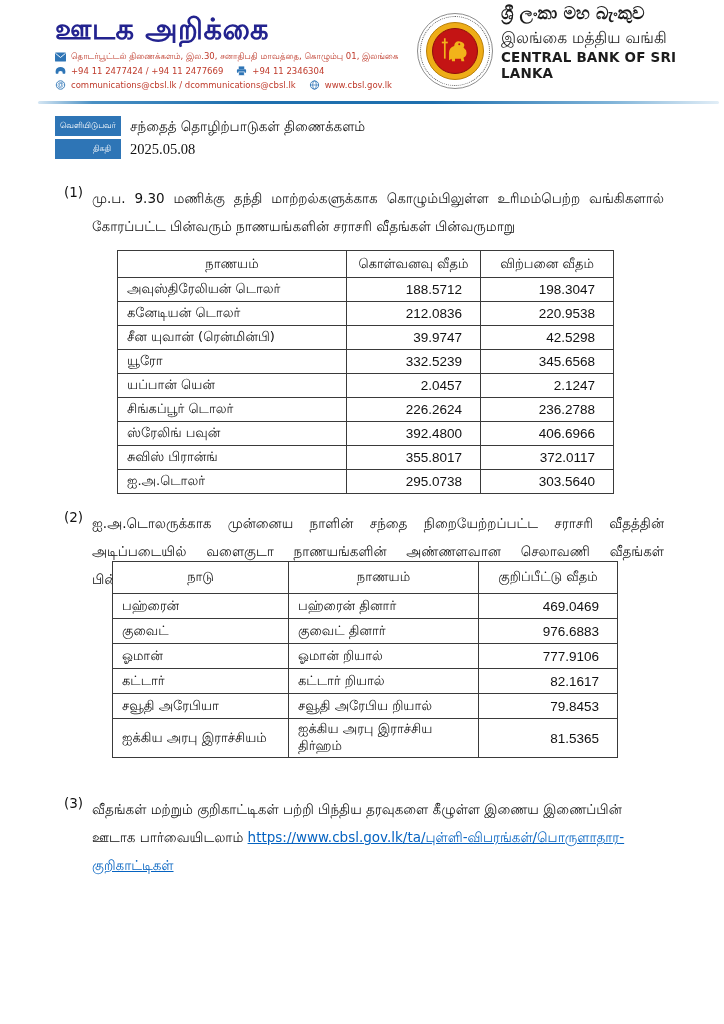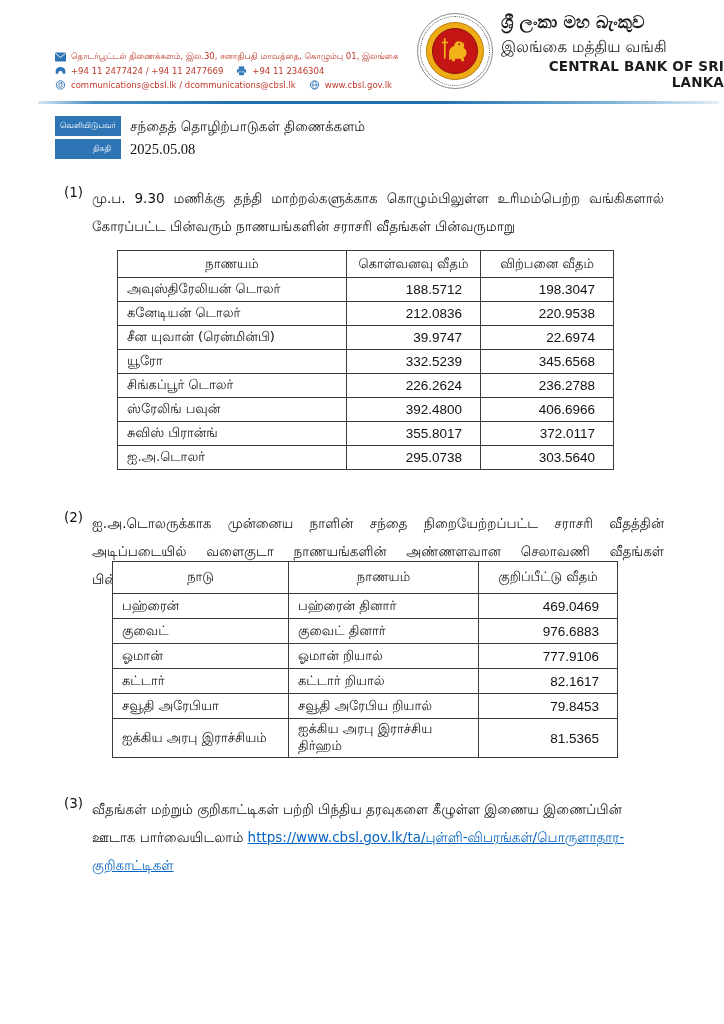--- a/index.html
+++ b/index.html
@@ -17,24 +17,24 @@
   .cicon svg { width:100%; height:100%; }
   .gap-mid { margin-left:8px; }
 
   .logo { position:absolute; left:417px; top:13px; width:76px; height:76px; }
   .logo .ring-outer { position:absolute; inset:0; border-radius:50%; background:#fff; border:1px solid #8c8c8c; }
   .logo .ring-text  { position:absolute; inset:3px; border-radius:50%; border:1.5px dotted #555; }
   .logo .ring-gold  { position:absolute; inset:9px; border-radius:50%; background:#eead17; border:1px solid #b97f08; }
   .logo .disc-red   { position:absolute; inset:15px; border-radius:50%; background:#c41414; border:1px solid #8e0d0d; }
   .logo .lion { position:absolute; inset:19px; display:flex; align-items:center; justify-content:center; }
 
-  .bank-names { position:absolute; left:501px; top:12px; color:#1c1c1c; }
+  .bank-names { position:absolute; left:501px; top:3px; color:#1c1c1c; }
   .bank-si { font-size:17.5px; font-weight:bold; margin-bottom:5px; }
   .bank-ta { font-size:15.5px; }
-  .bank-en { font-size:13.5px; font-weight:bold; letter-spacing:0.2px;text-align:right; }
+  .bank-en { font-size:13.5px; font-weight:bold; letter-spacing:0.2px; }
 
   .divider {
     position:absolute; left:38px; top:101px; width:681px; height:3px;
     background:linear-gradient(90deg,#d5e6f3 0%,#4a90c4 8%,#1e6fae 30%,#1e6fae 58%,#7fb3d8 84%,#e2eef7 100%);
     border-radius:2px;
   }
 
   
   .meta-box {
     position:absolute; left:55px; width:66px; height:20px; background:#2e75b6;
@@ -69,20 +69,21 @@
 
   .t2 { position:absolute; left:112px; top:561px; width:505px; }
   .t2 th { height:32px; }
   .t2 td { height:25px; }
 </style>
 </head>
 <body>
 
 <div class="page">
 
+  <div class="masthead-title">ஊடக அறிக்கை</div>
 
   <div class="contact-block">
     <div class="contact-line">
       <span class="cicon">
         <svg viewBox="0 0 12 10">
             <rect x="0" y="0" width="12" height="10" rx="1" fill="#2e75b6"></rect>
             <path d="M0.5 1 L6 5.5 L11.5 1" stroke="#fff" stroke-width="1" fill="none"></path>
           </svg>
       </span>
       <span>தொடர்பூட்டல் திணைக்களம், இல.30, சனாதிபதி மாவத்தை, கொழும்பு 01, இலங்கை</span>
@@ -175,26 +176,31 @@
           <td class="num-cell">198.3047</td>
         </tr>
         <tr>
           <td>கனேடியன் டொலர்</td>
           <td class="num-cell">212.0836</td>
           <td class="num-cell">220.9538</td>
         </tr>
         <tr>
           <td>சீன யுவான் (ரென்மின்பி)</td>
           <td class="num-cell">39.9747</td>
-          <td class="num-cell">22.6974</td>
+          <td class="num-cell">42.5298</td>
         </tr>
         <tr>
           <td>யூரோ</td>
           <td class="num-cell">332.5239</td>
           <td class="num-cell">345.6568</td>
+        </tr>
+        <tr>
+          <td>யப்பான் யென்</td>
+          <td class="num-cell">2.0457</td>
+          <td class="num-cell">2.1247</td>
         </tr>
         <tr>
           <td>சிங்கப்பூர் டொலர்</td>
           <td class="num-cell">226.2624</td>
           <td class="num-cell">236.2788</td>
         </tr>
         <tr>
           <td>ஸ்ரேலிங் பவுன்</td>
           <td class="num-cell">392.4800</td>
           <td class="num-cell">406.6966</td>

